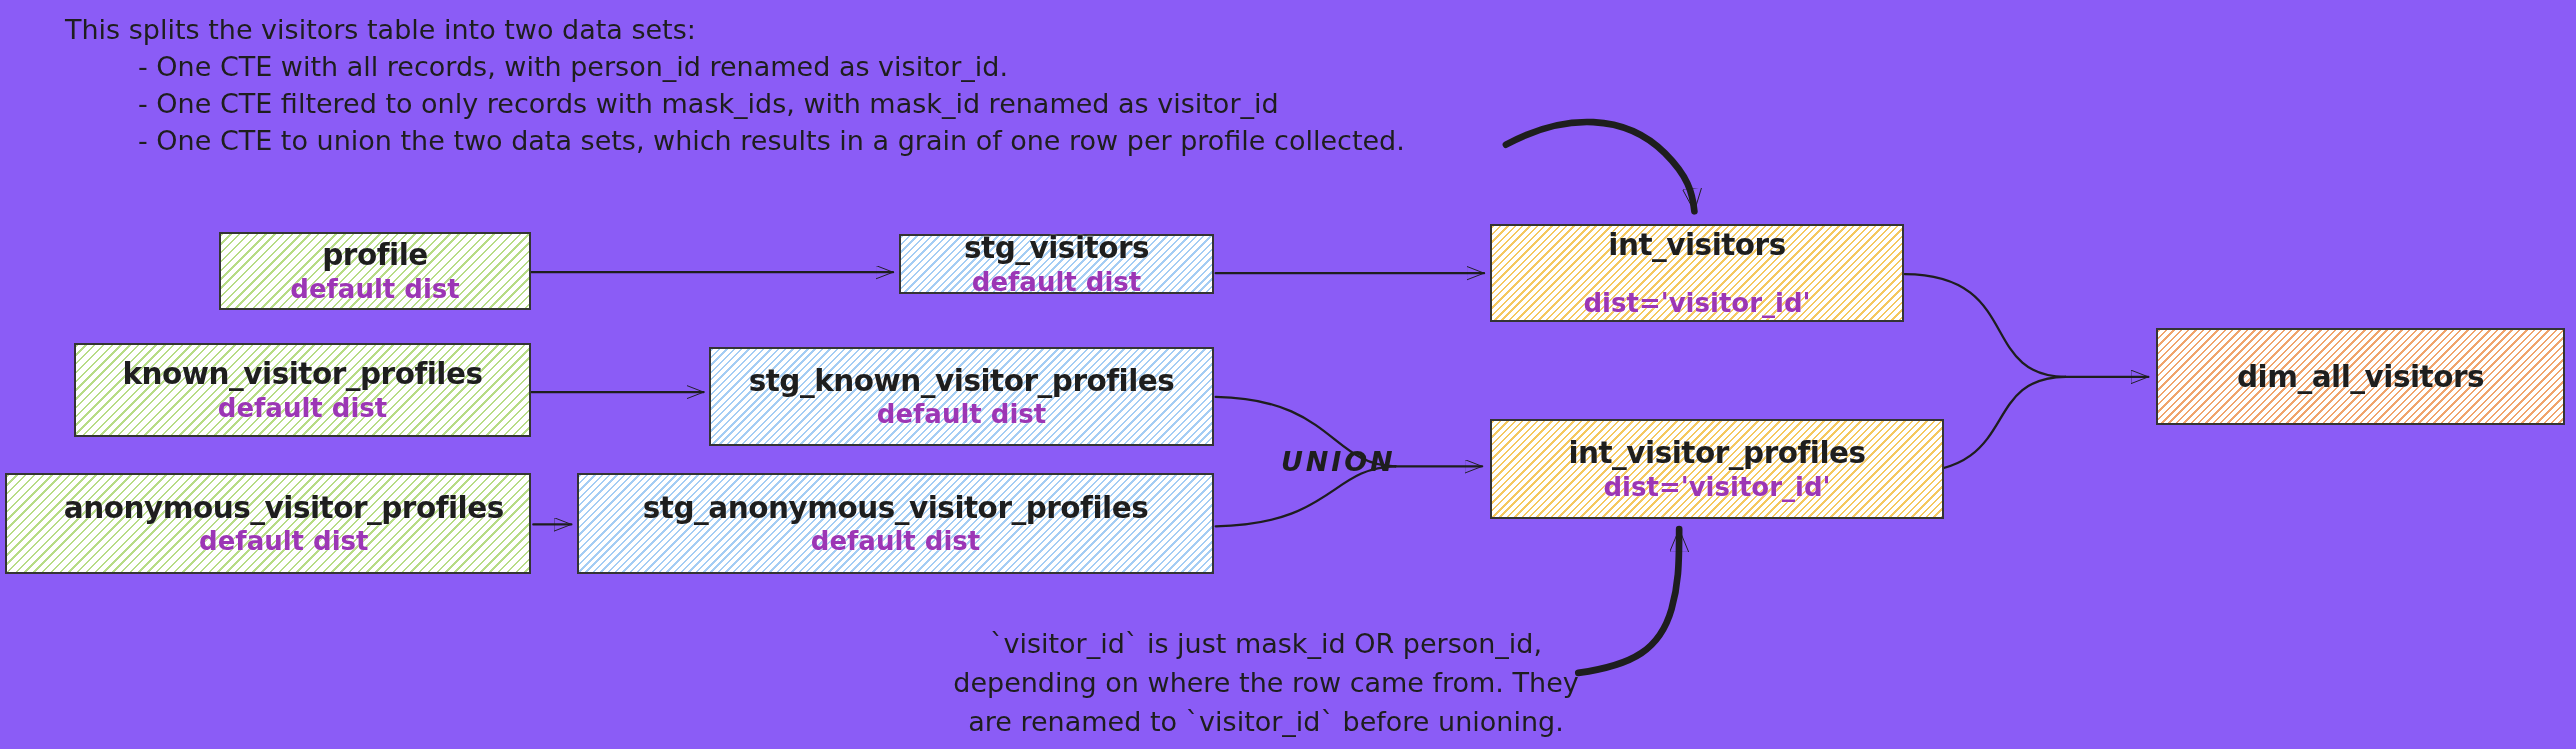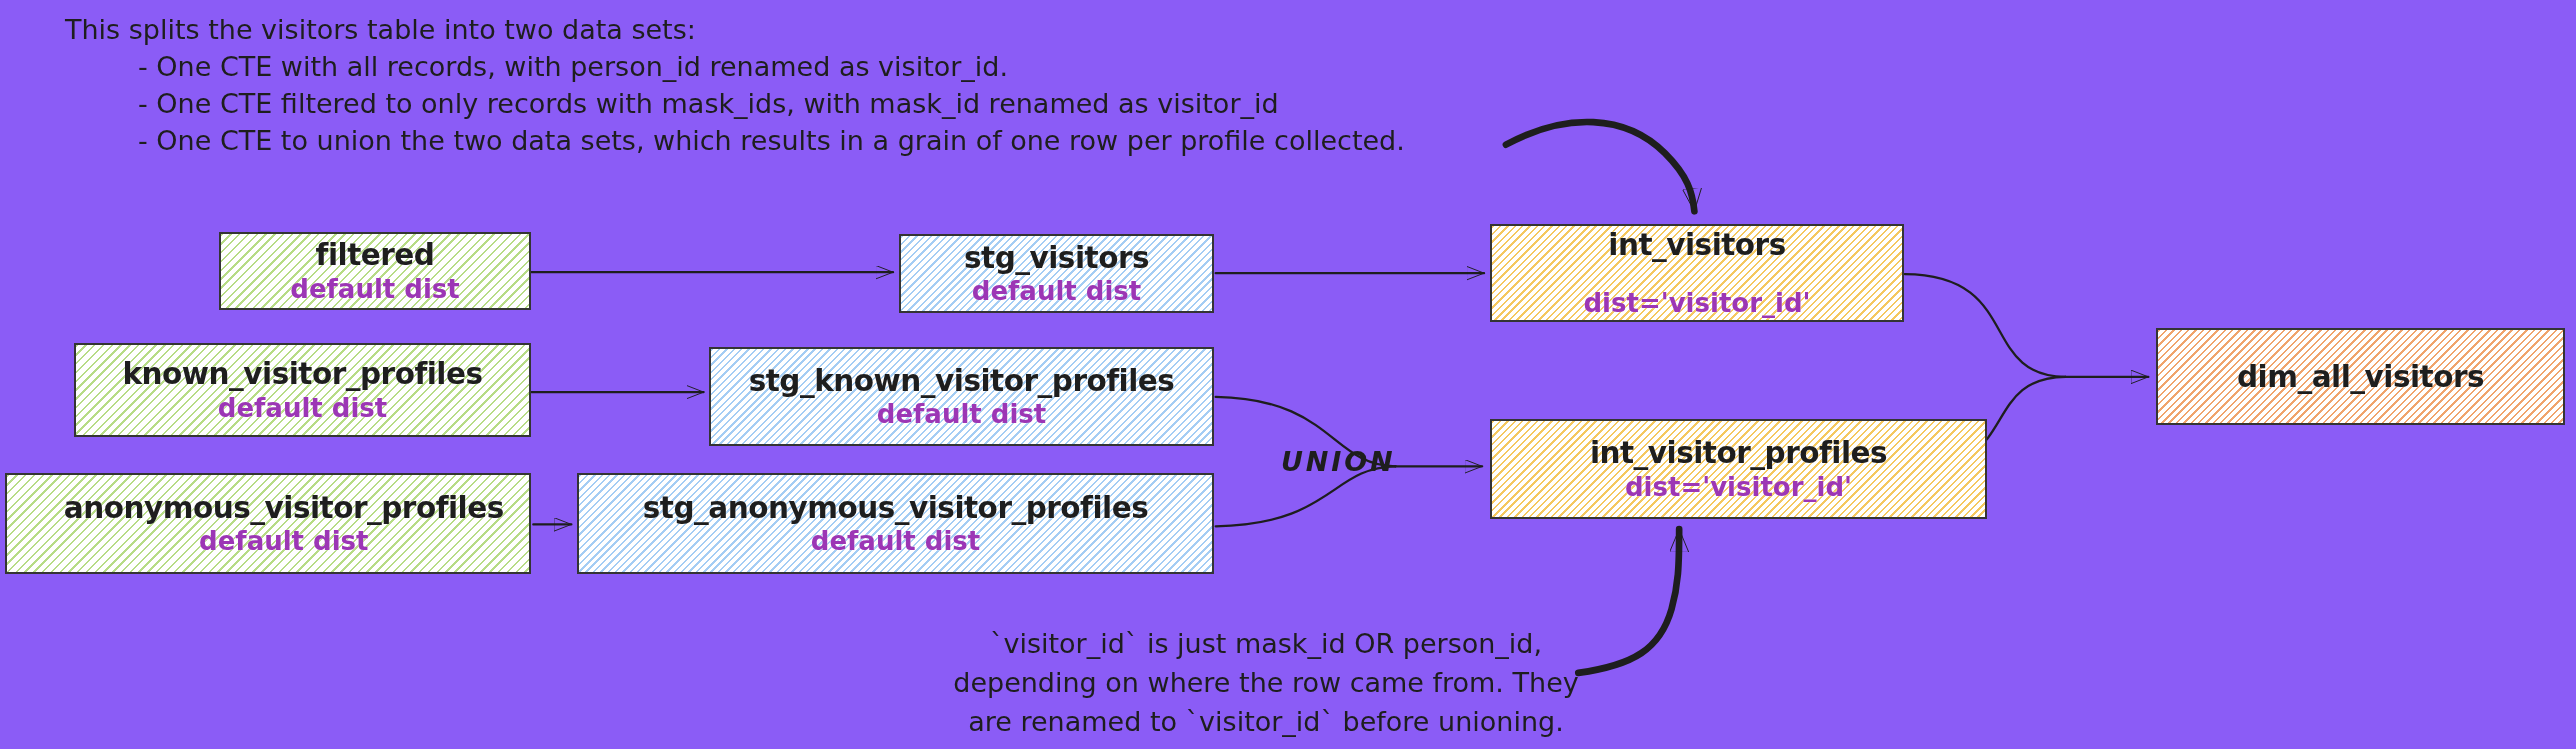--- a/index.html
+++ b/index.html
@@ -48,25 +48,25 @@
   .bottom-note div{white-space:nowrap;}
   .union-label{
     position:absolute;left:1281px;top:446px;
     font-size:27px;font-weight:bold;font-style:italic;letter-spacing:2.9px;
   }
 
   
   #n-visitors   {left:219px; top:232px; width:312px; height:78px;}
   #n-known      {left:74px;  top:343px; width:457px; height:94px;}
   #n-anon       {left:4.8px;   top:473px; width:526px; height:101px;padding-left:32px;}
-  #n-stg-vis    {left:899px; top:234px; width:315px; height:79px;}
+  #n-stg-vis    {left:899px; top:234px; width:315px; height:60px;}
   #n-stg-known  {left:709px; top:347px; width:505px; height:99px;}
   #n-stg-anon   {left:577px; top:473px; width:637px; height:101px;}
   #n-int-vis    {left:1490px;top:224px; width:414px; height:98px;gap:26px;}
-  #n-int-prof   {left:1490px;top:419px; width:497px; height:100px;}
+  #n-int-prof   {left:1490px;top:419px; width:454px; height:100px;}
   #n-dim        {left:2156px;top:328px; width:409px; height:97px;}
 </style>
 </head>
 <body>
 
 <div class="canvas">
 
   <svg class="edges" viewBox="0 0 2706 787" xmlns="http://www.w3.org/2000/svg">
     <defs>
       <marker id="ah" markerUnits="userSpaceOnUse" markerWidth="20" markerHeight="16" refX="18" refY="7" orient="auto">
@@ -95,21 +95,21 @@
   </svg>
 
   <div class="note top-note">
     <div>This splits the visitors table into two data sets:</div>
     <div class="indent">- One CTE with all records, with person_id renamed as visitor_id.</div>
     <div class="indent">- One CTE filtered to only records with mask_ids, with mask_id renamed as visitor_id</div>
     <div class="indent">- One CTE to union the two data sets, which results in a grain of one row per profile collected.</div>
   </div>
 
   <div class="node hatch-green" id="n-visitors">
-    <div class="node-title">filtered</div>
+    <div class="node-title">profile</div>
     <div class="node-sub">default dist</div>
   </div>
 
   <div class="node hatch-green" id="n-known">
     <div class="node-title">known_visitor_profiles</div>
     <div class="node-sub">default dist</div>
   </div>
 
   <div class="node hatch-green" id="n-anon">
     <div class="node-title">anonymous_visitor_profiles</div>

